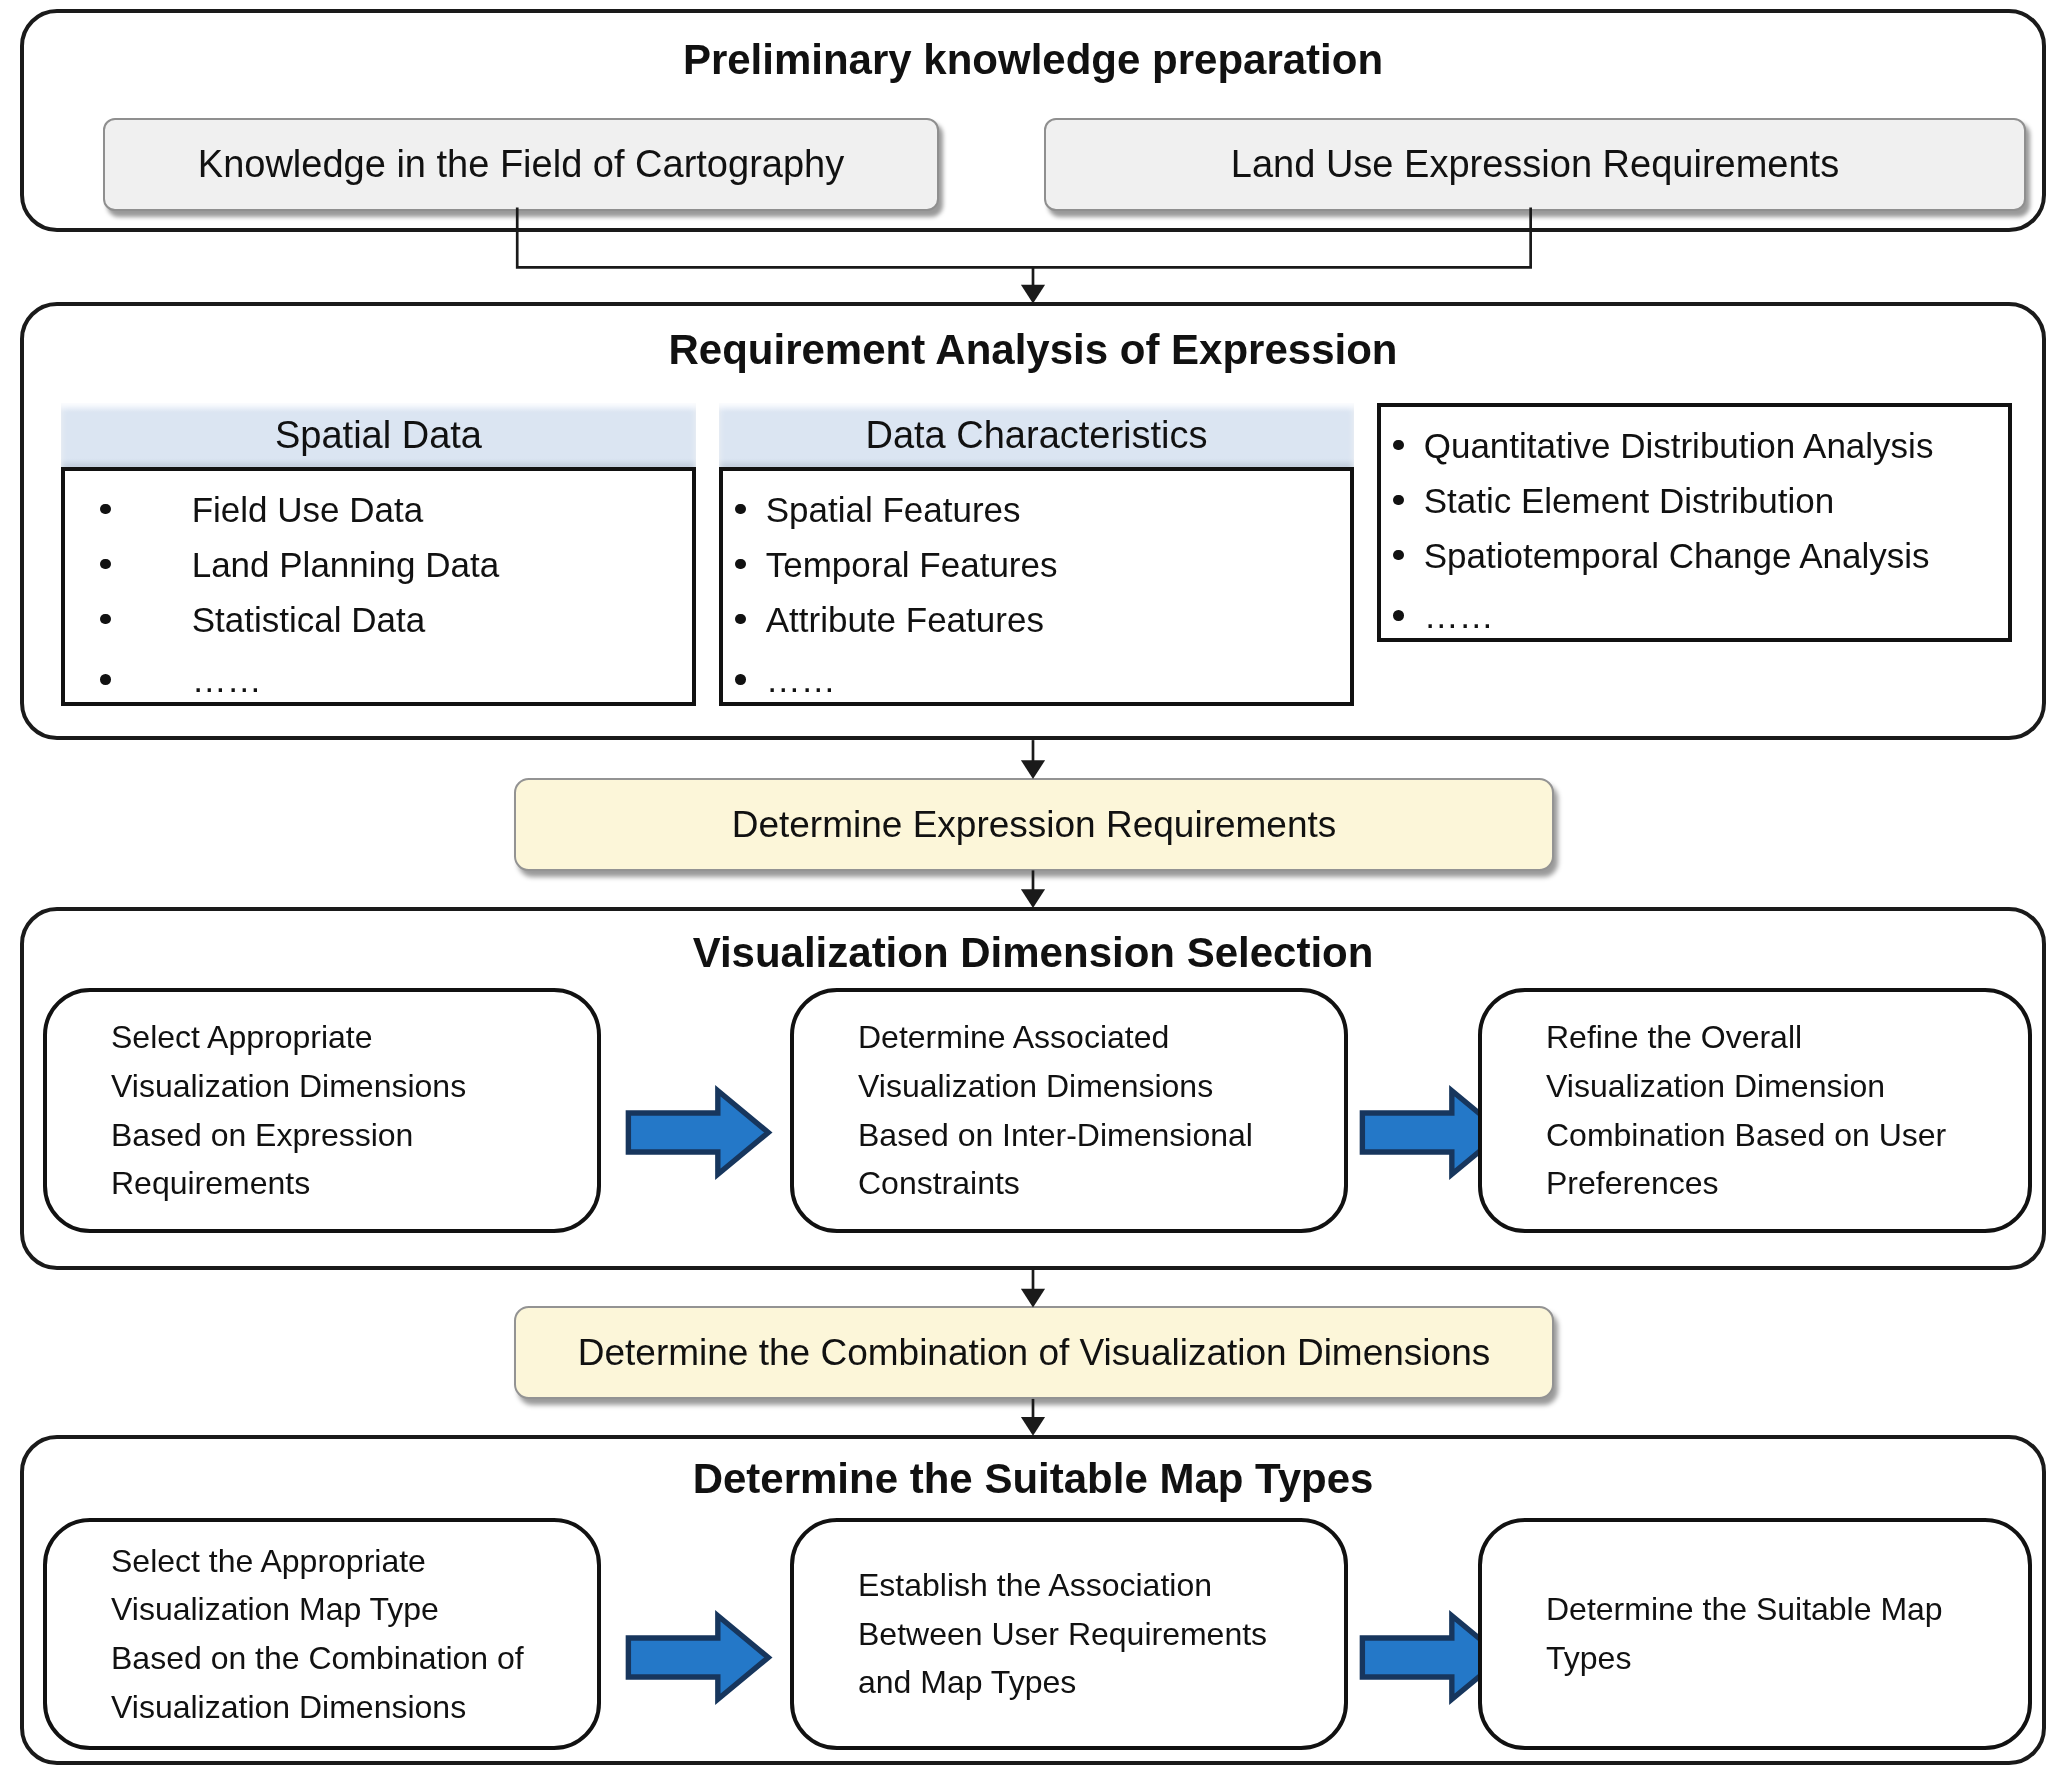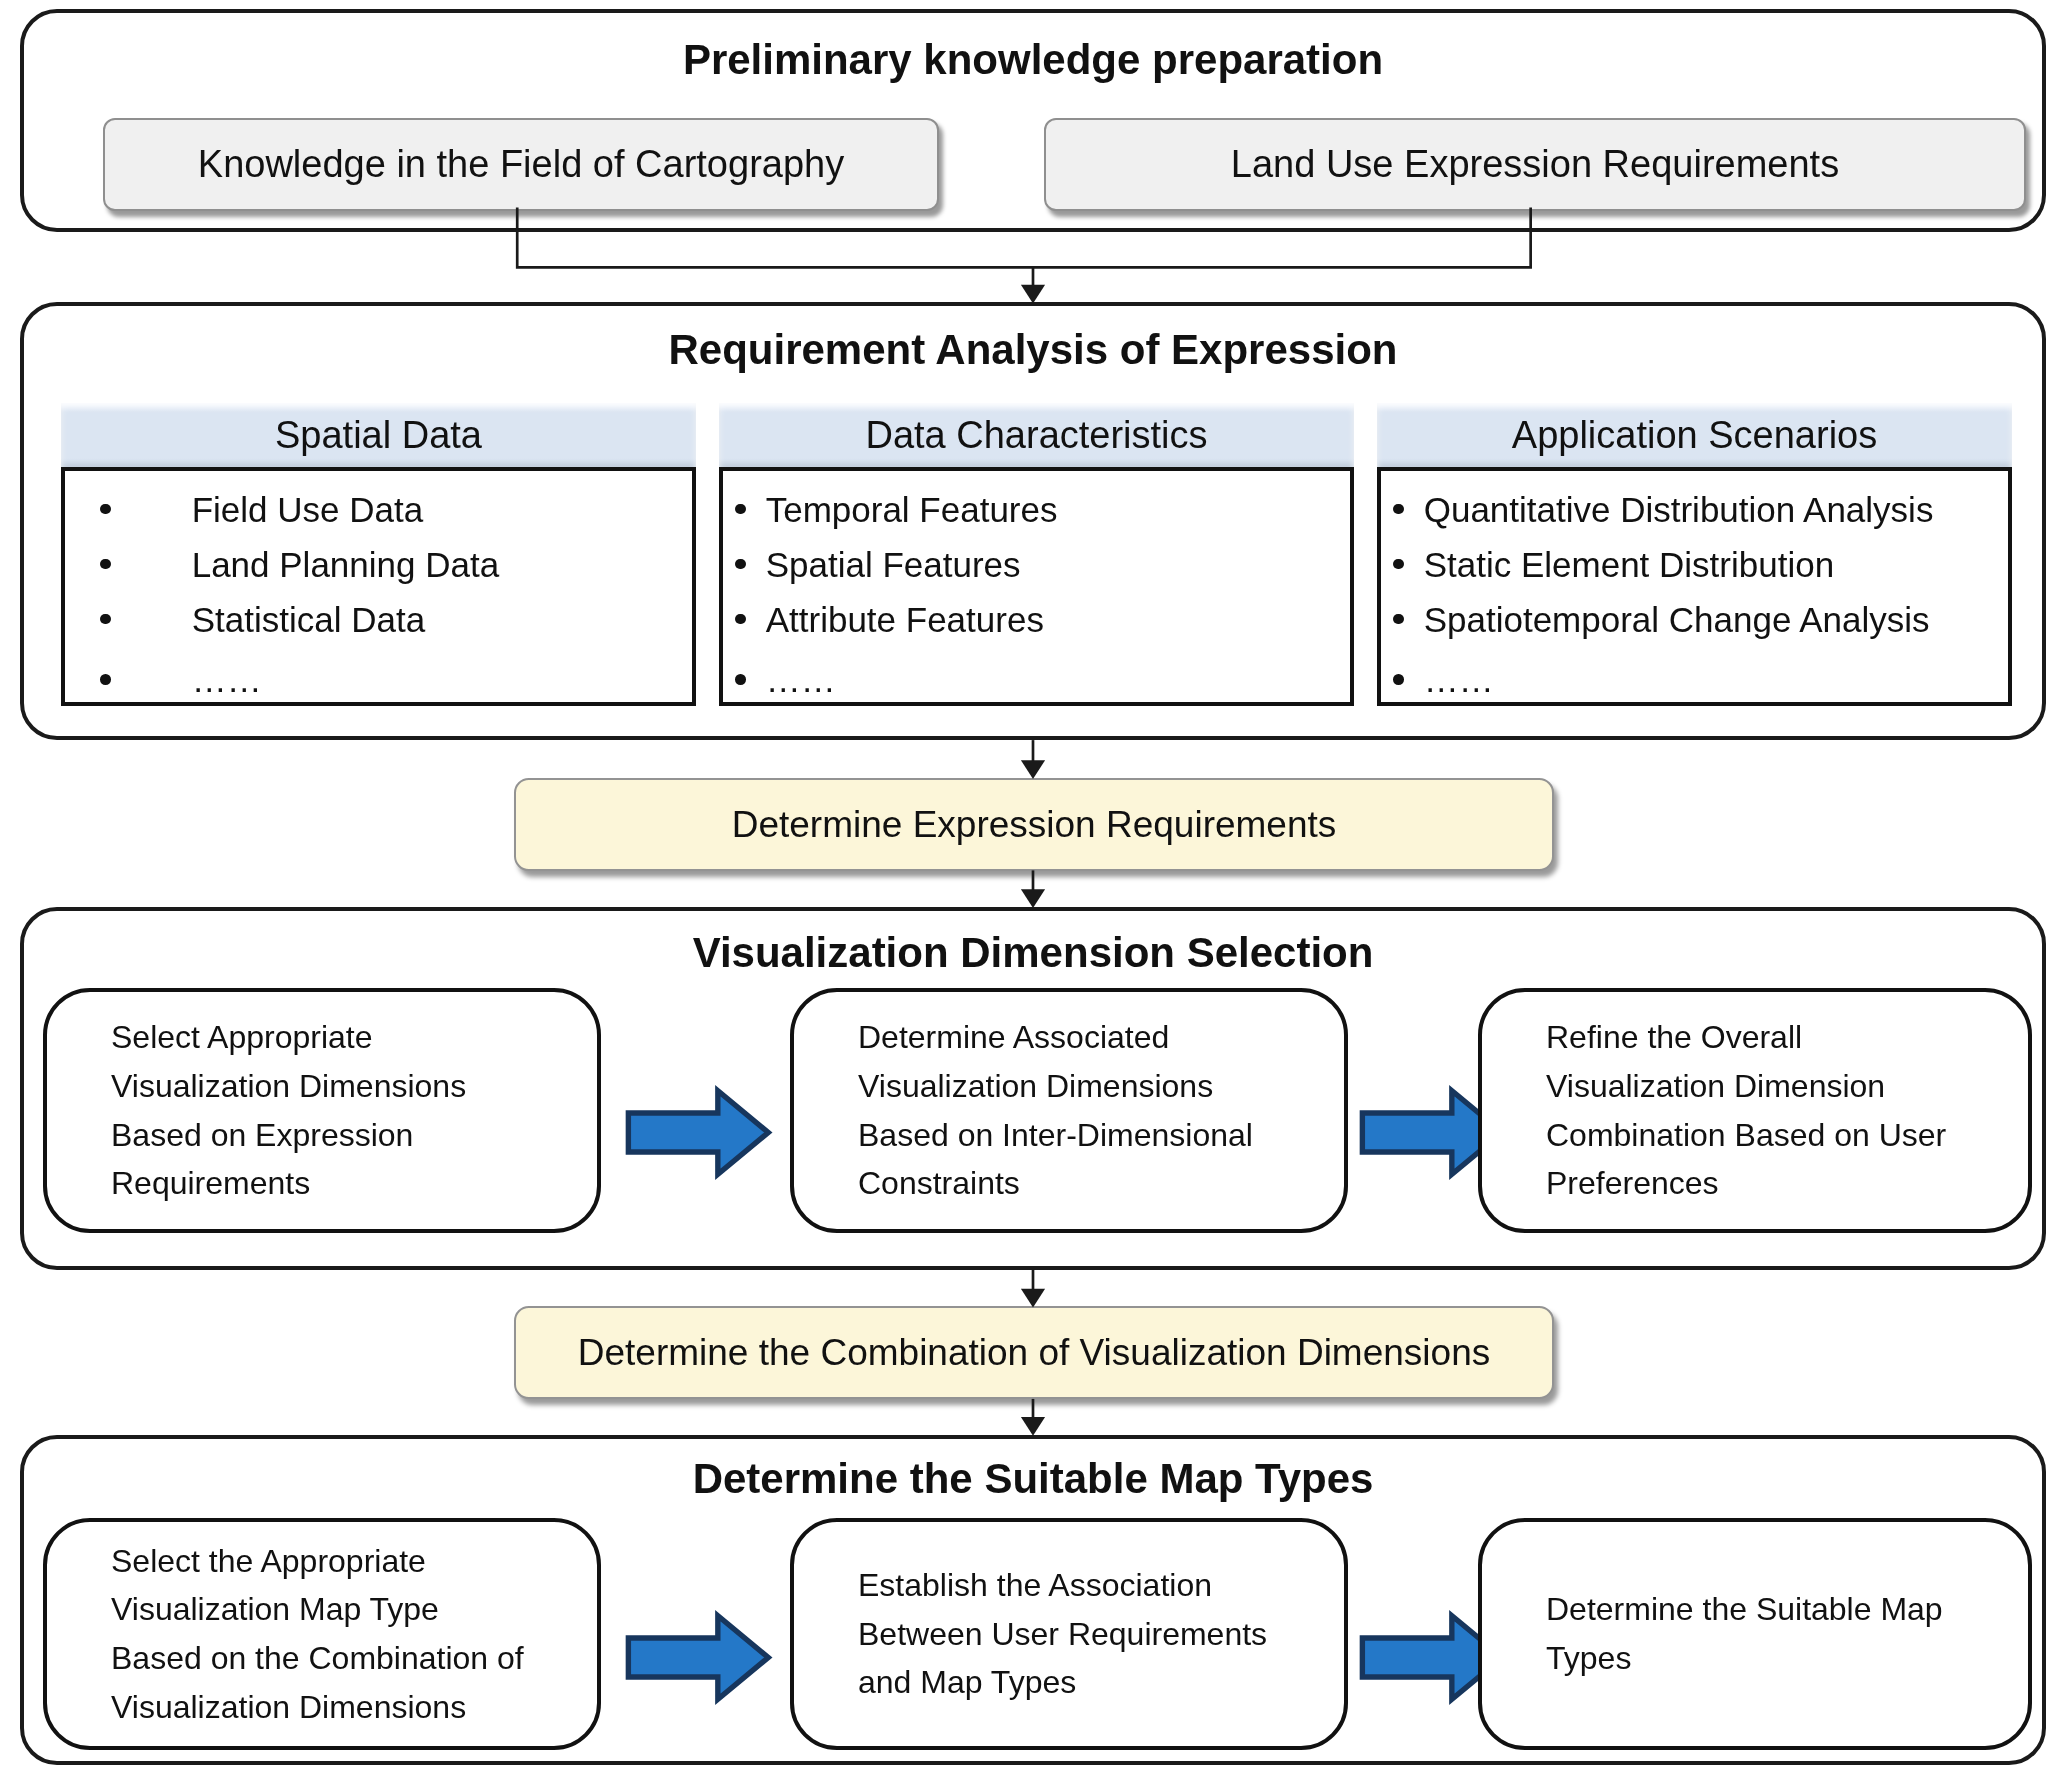--- a/index.html
+++ b/index.html
@@ -138,41 +138,38 @@
       </div>
     </div>
 
     <div class="col col-narrow" id="col-1">
       <div class="col-header">
         <span>Data Characteristics</span>
       </div>
       <div class="col-body">
         <div class="li">
             <span class="dot"></span>
+            <span class="li-text">Spatial Features</span>
+          </div>
+        <div class="li">
+            <span class="dot"></span>
             <span class="li-text">Temporal Features</span>
           </div>
         <div class="li">
             <span class="dot"></span>
-            <span class="li-text">Spatial Features</span>
-          </div>
-        <div class="li">
-            <span class="dot"></span>
             <span class="li-text">Attribute Features</span>
           </div>
         <div class="li">
             <span class="dot"></span>
             <span class="li-text">……</span>
           </div>
       </div>
     </div>
 
     <div class="col col-narrow" id="col-2">
-      <div class="col-header">
-        <span>Application Scenarios</span>
-      </div>
       <div class="col-body">
         <div class="li">
             <span class="dot"></span>
             <span class="li-text">Quantitative Distribution Analysis</span>
           </div>
         <div class="li">
             <span class="dot"></span>
             <span class="li-text">Static Element Distribution</span>
           </div>
         <div class="li">

